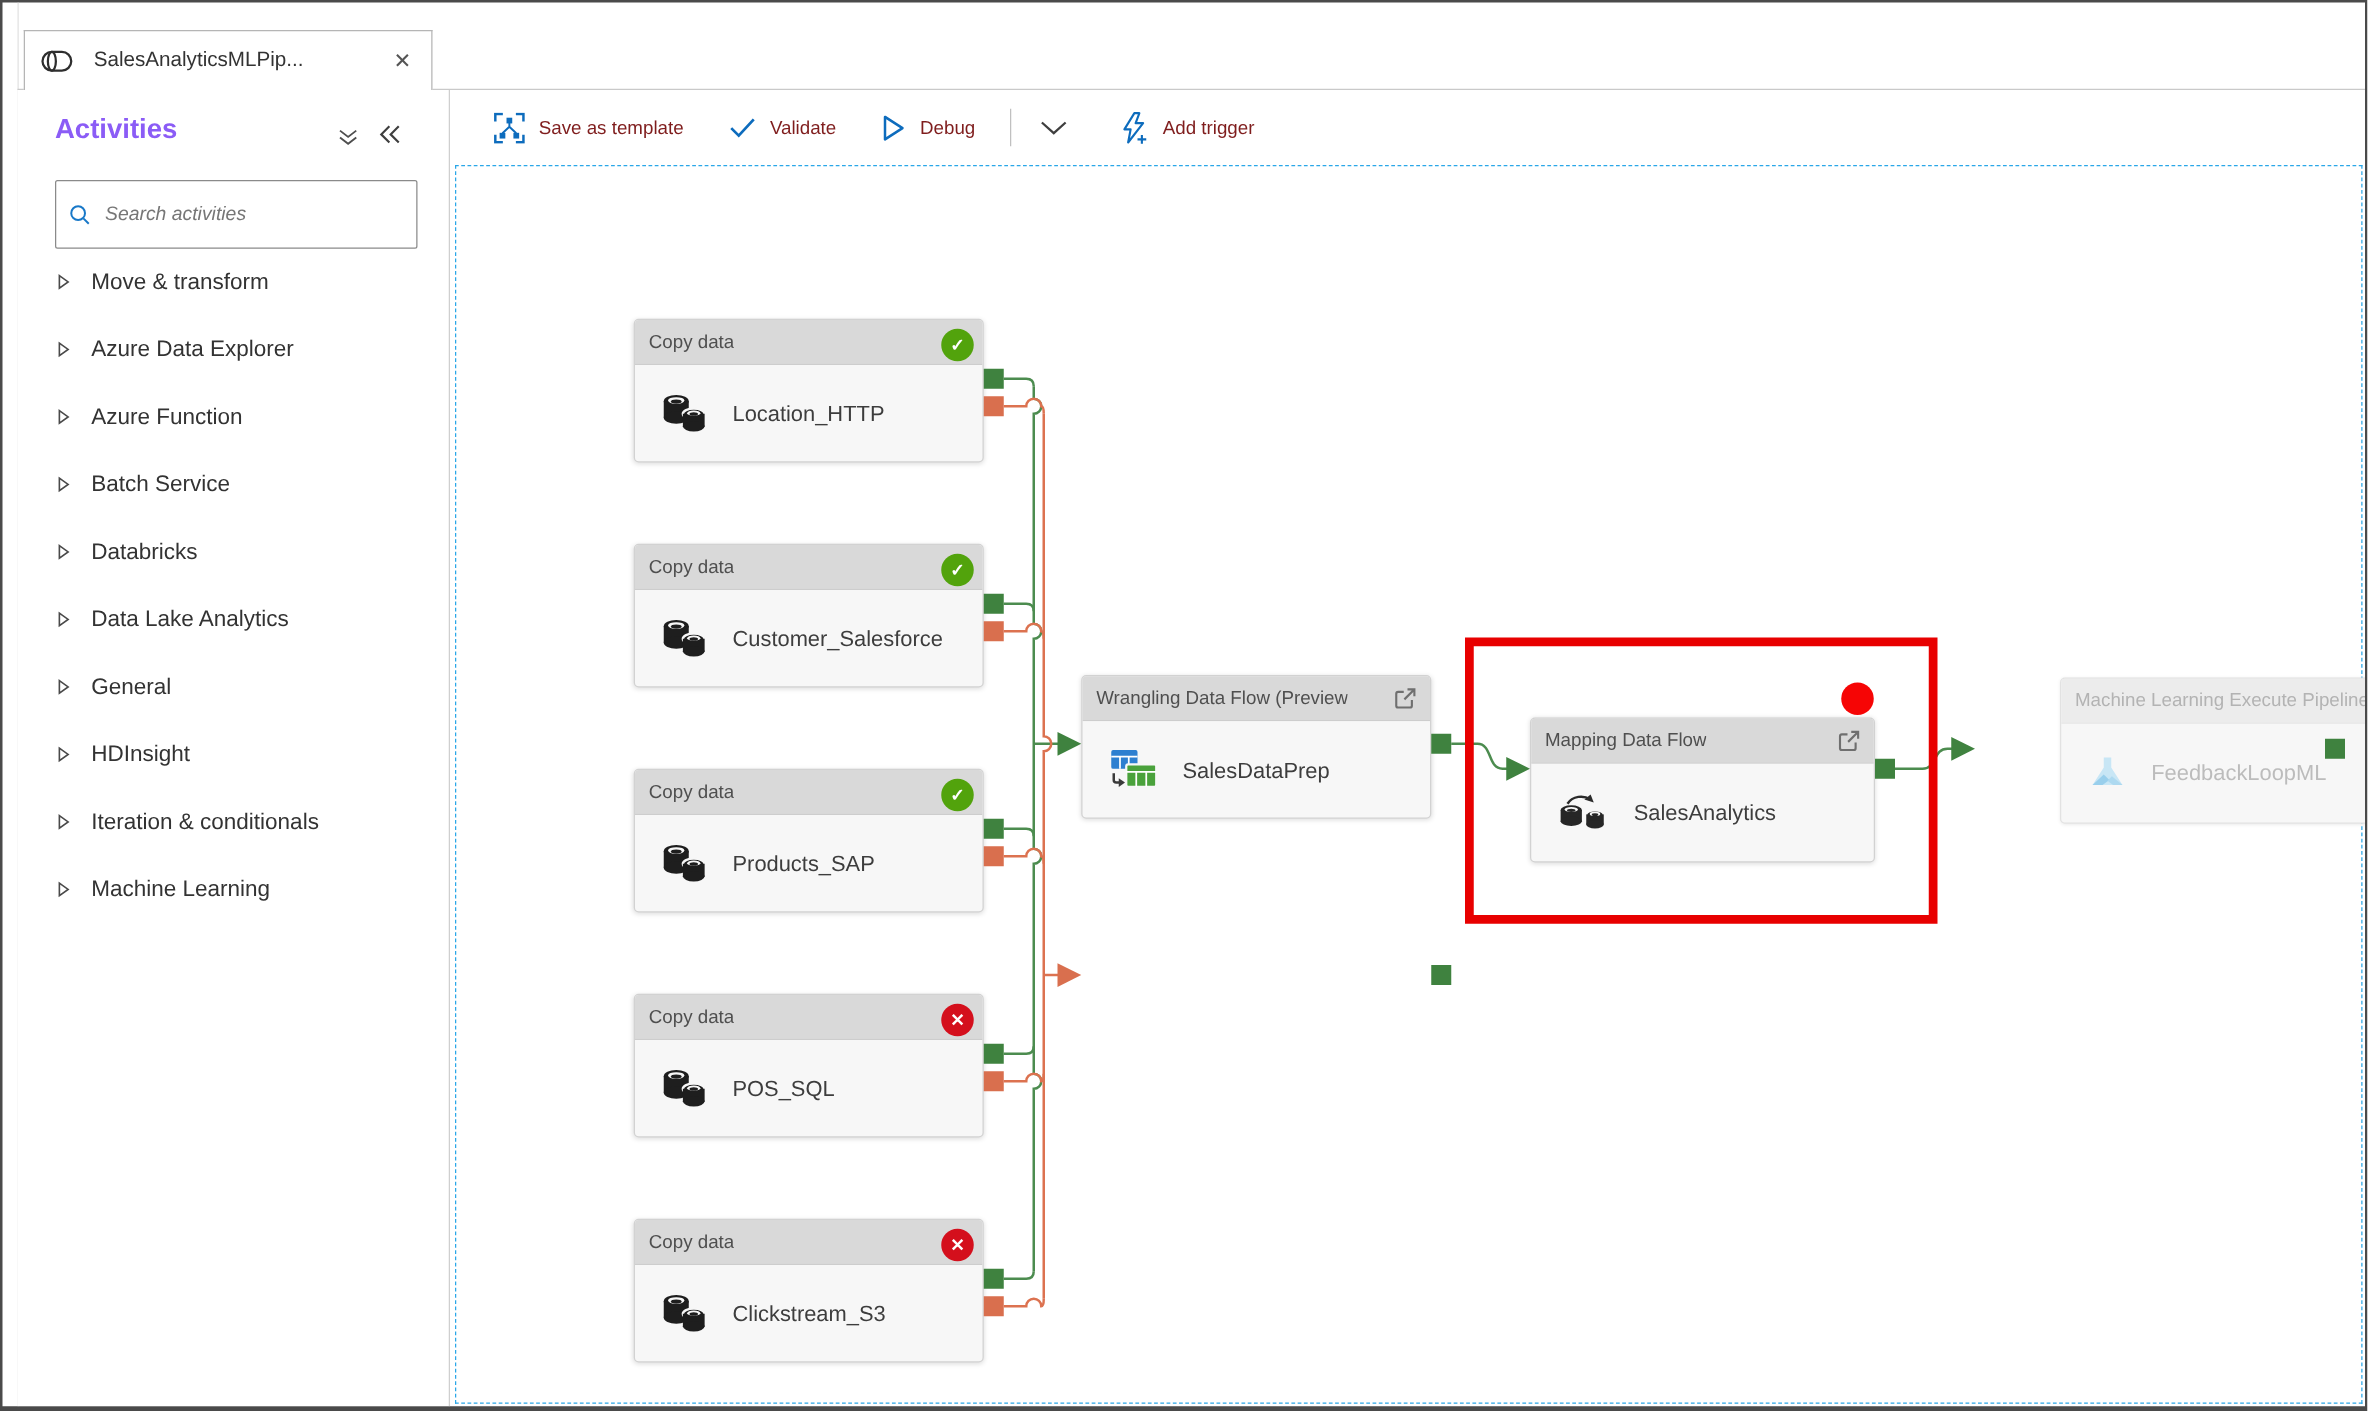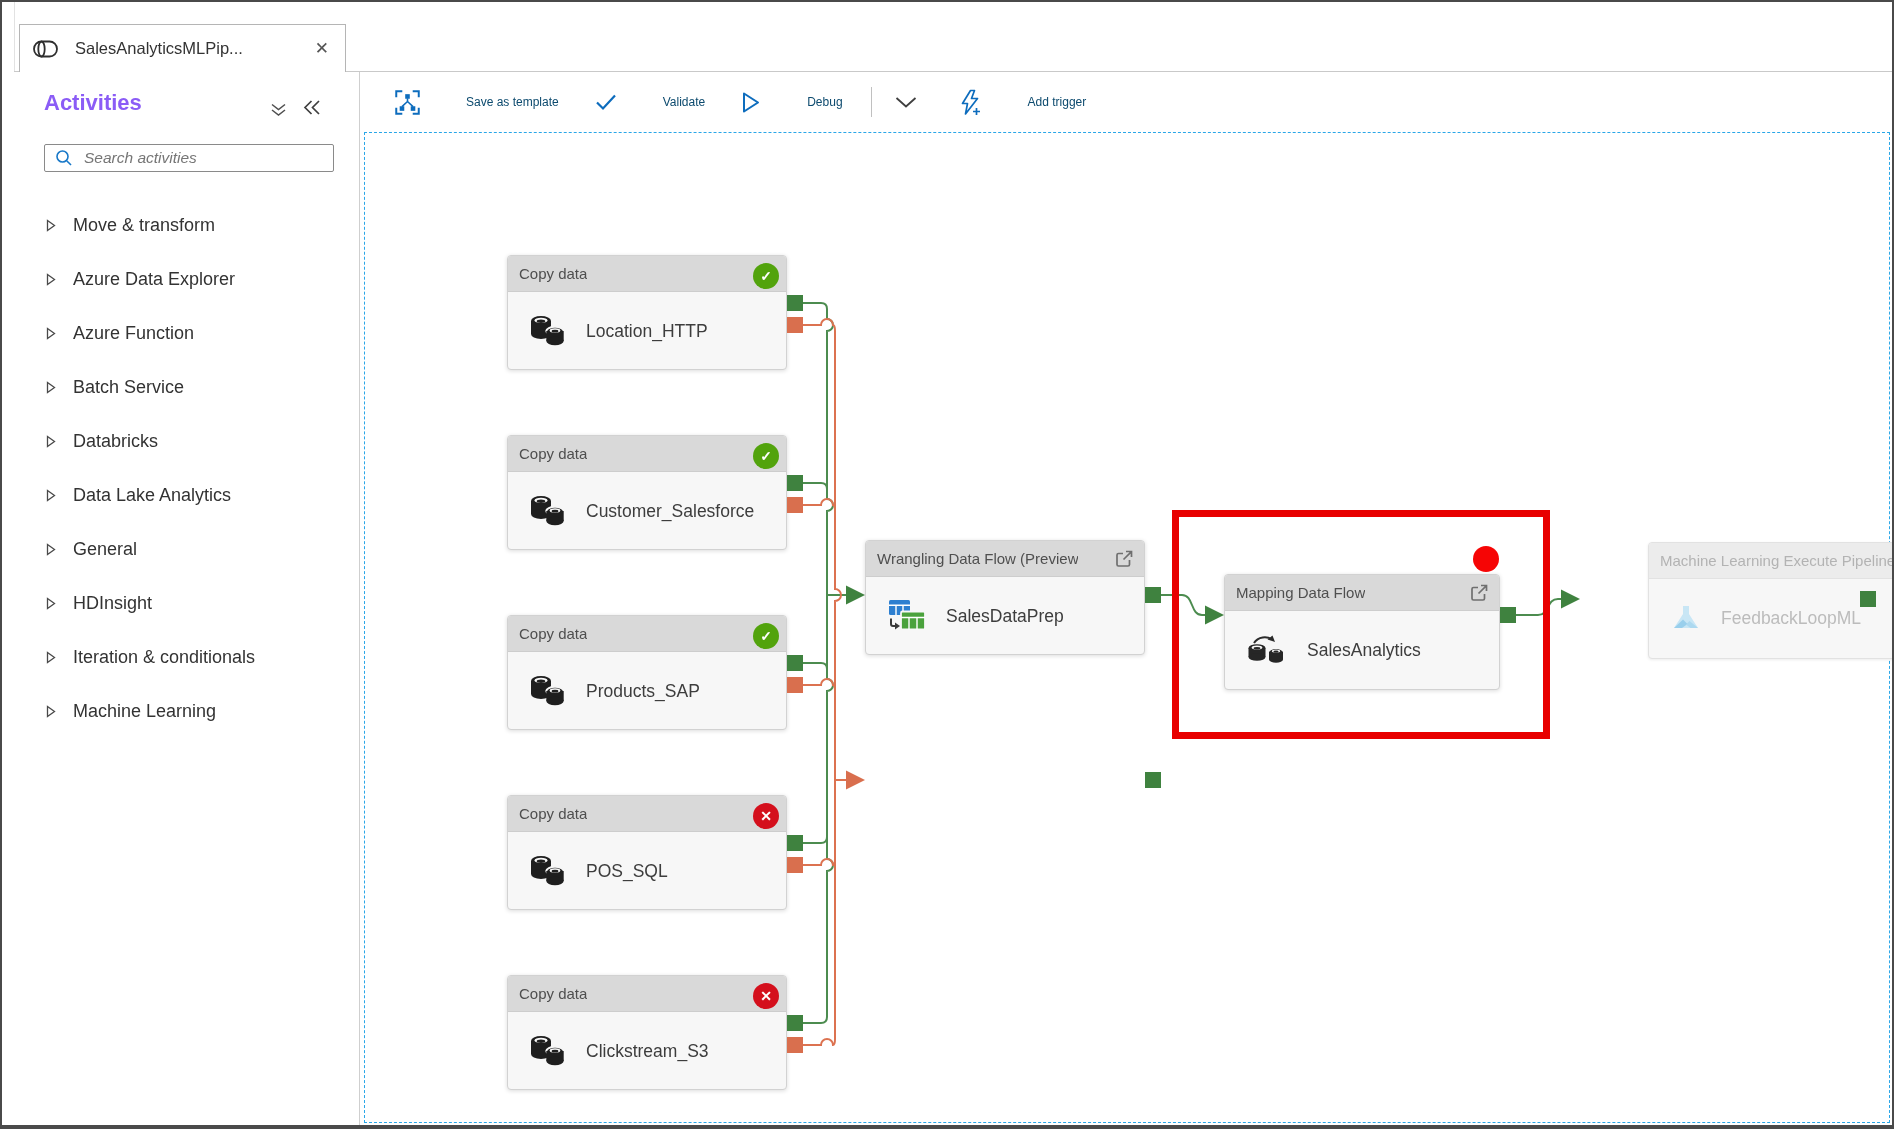--- a/index.html
+++ b/index.html
@@ -12,33 +12,33 @@
        border:1px solid #b5b5b5;border-bottom:none;display:flex;align-items:center;gap:13px;
        padding:0 12px;box-sizing:border-box;}
   .tab-label{font-size:16.5px;color:#333;white-space:nowrap;overflow:hidden;flex:1;}
   .tab-close{font-size:17px;color:#555;cursor:pointer;padding:0 4px;}
   
   .sidebar{position:absolute;left:12px;top:70px;width:346px;bottom:0;background:#fff;
            border-right:1px solid #cfcfcf;box-sizing:border-box;z-index:2;}
   .sb-title{position:absolute;left:30px;top:18px;font-size:22px;font-weight:700;color:#8b5cf6;}
   .sb-collapse-all{position:absolute;left:256px;top:30px;}
   .sb-collapse-panel{position:absolute;left:288px;top:27px;}
-  .sb-search{position:absolute;left:30px;top:72px;width:290px;height:28px;border:1px solid #8a8a8a;
+  .sb-search{position:absolute;left:30px;top:72px;width:290px;height:55px;border:1px solid #8a8a8a;
              border-radius:2px;display:flex;align-items:center;padding:0 10px;gap:9px;box-sizing:border-box;background:#fff;}
   .sb-search input{border:none;outline:none;flex:1;font-size:15.5px;font-style:italic;color:#444;
              font-family:"Liberation Sans", sans-serif;background:transparent;}
   .sb-search input::placeholder{color:#767676;font-style:italic;}
   .sb-items{position:absolute;left:0;top:126px;right:0;}
   .sb-item{height:54px;display:flex;align-items:center;gap:17px;padding-left:32px;cursor:pointer;}
   .sb-item span.lbl{font-size:18px;color:#333;}
   
   .toolbar{position:absolute;left:359px;top:70px;right:0;height:60px;background:#fff;display:flex;
            align-items:center;padding-left:34px;box-sizing:border-box;z-index:2;}
   .tb-btn{display:flex;align-items:center;gap:11px;margin-right:36px;cursor:pointer;}
-  .tb-btn .tb-lbl{font-size:12px;color:#0c4a6e;white-space:nowrap;margin-left:35px;}
+  .tb-btn .tb-lbl{font-size:15px;color:#7f1d1d;white-space:nowrap;}
   .tb-divider{width:1px;height:30px;background:#c0c0c0;margin:0 22px 0 -8px;}
   .tb-chevron{margin-right:40px;cursor:pointer;display:flex;align-items:center;}
   
   .canvas-dash{position:absolute;left:362px;top:130px;width:1526px;height:991px;
                border:1px dashed #2aa7e8;box-sizing:border-box;z-index:0;}
   .node{position:absolute;width:280px;height:115px;background:#f7f7f7;border:1px solid #d2d2d2;
         border-radius:4px;box-shadow:0 1px 4px rgba(0,0,0,.14);box-sizing:border-box;z-index:3;cursor:pointer;}
   .node-header{height:36px;background:#d9d9d9;border-bottom:1px solid #cdcdcd;border-radius:3px 3px 0 0;
         display:flex;align-items:center;justify-content:space-between;padding:0 9px 0 11px;box-sizing:border-box;}
   .node-type{font-size:15px;color:#4f4f4f;white-space:nowrap;overflow:hidden;}

